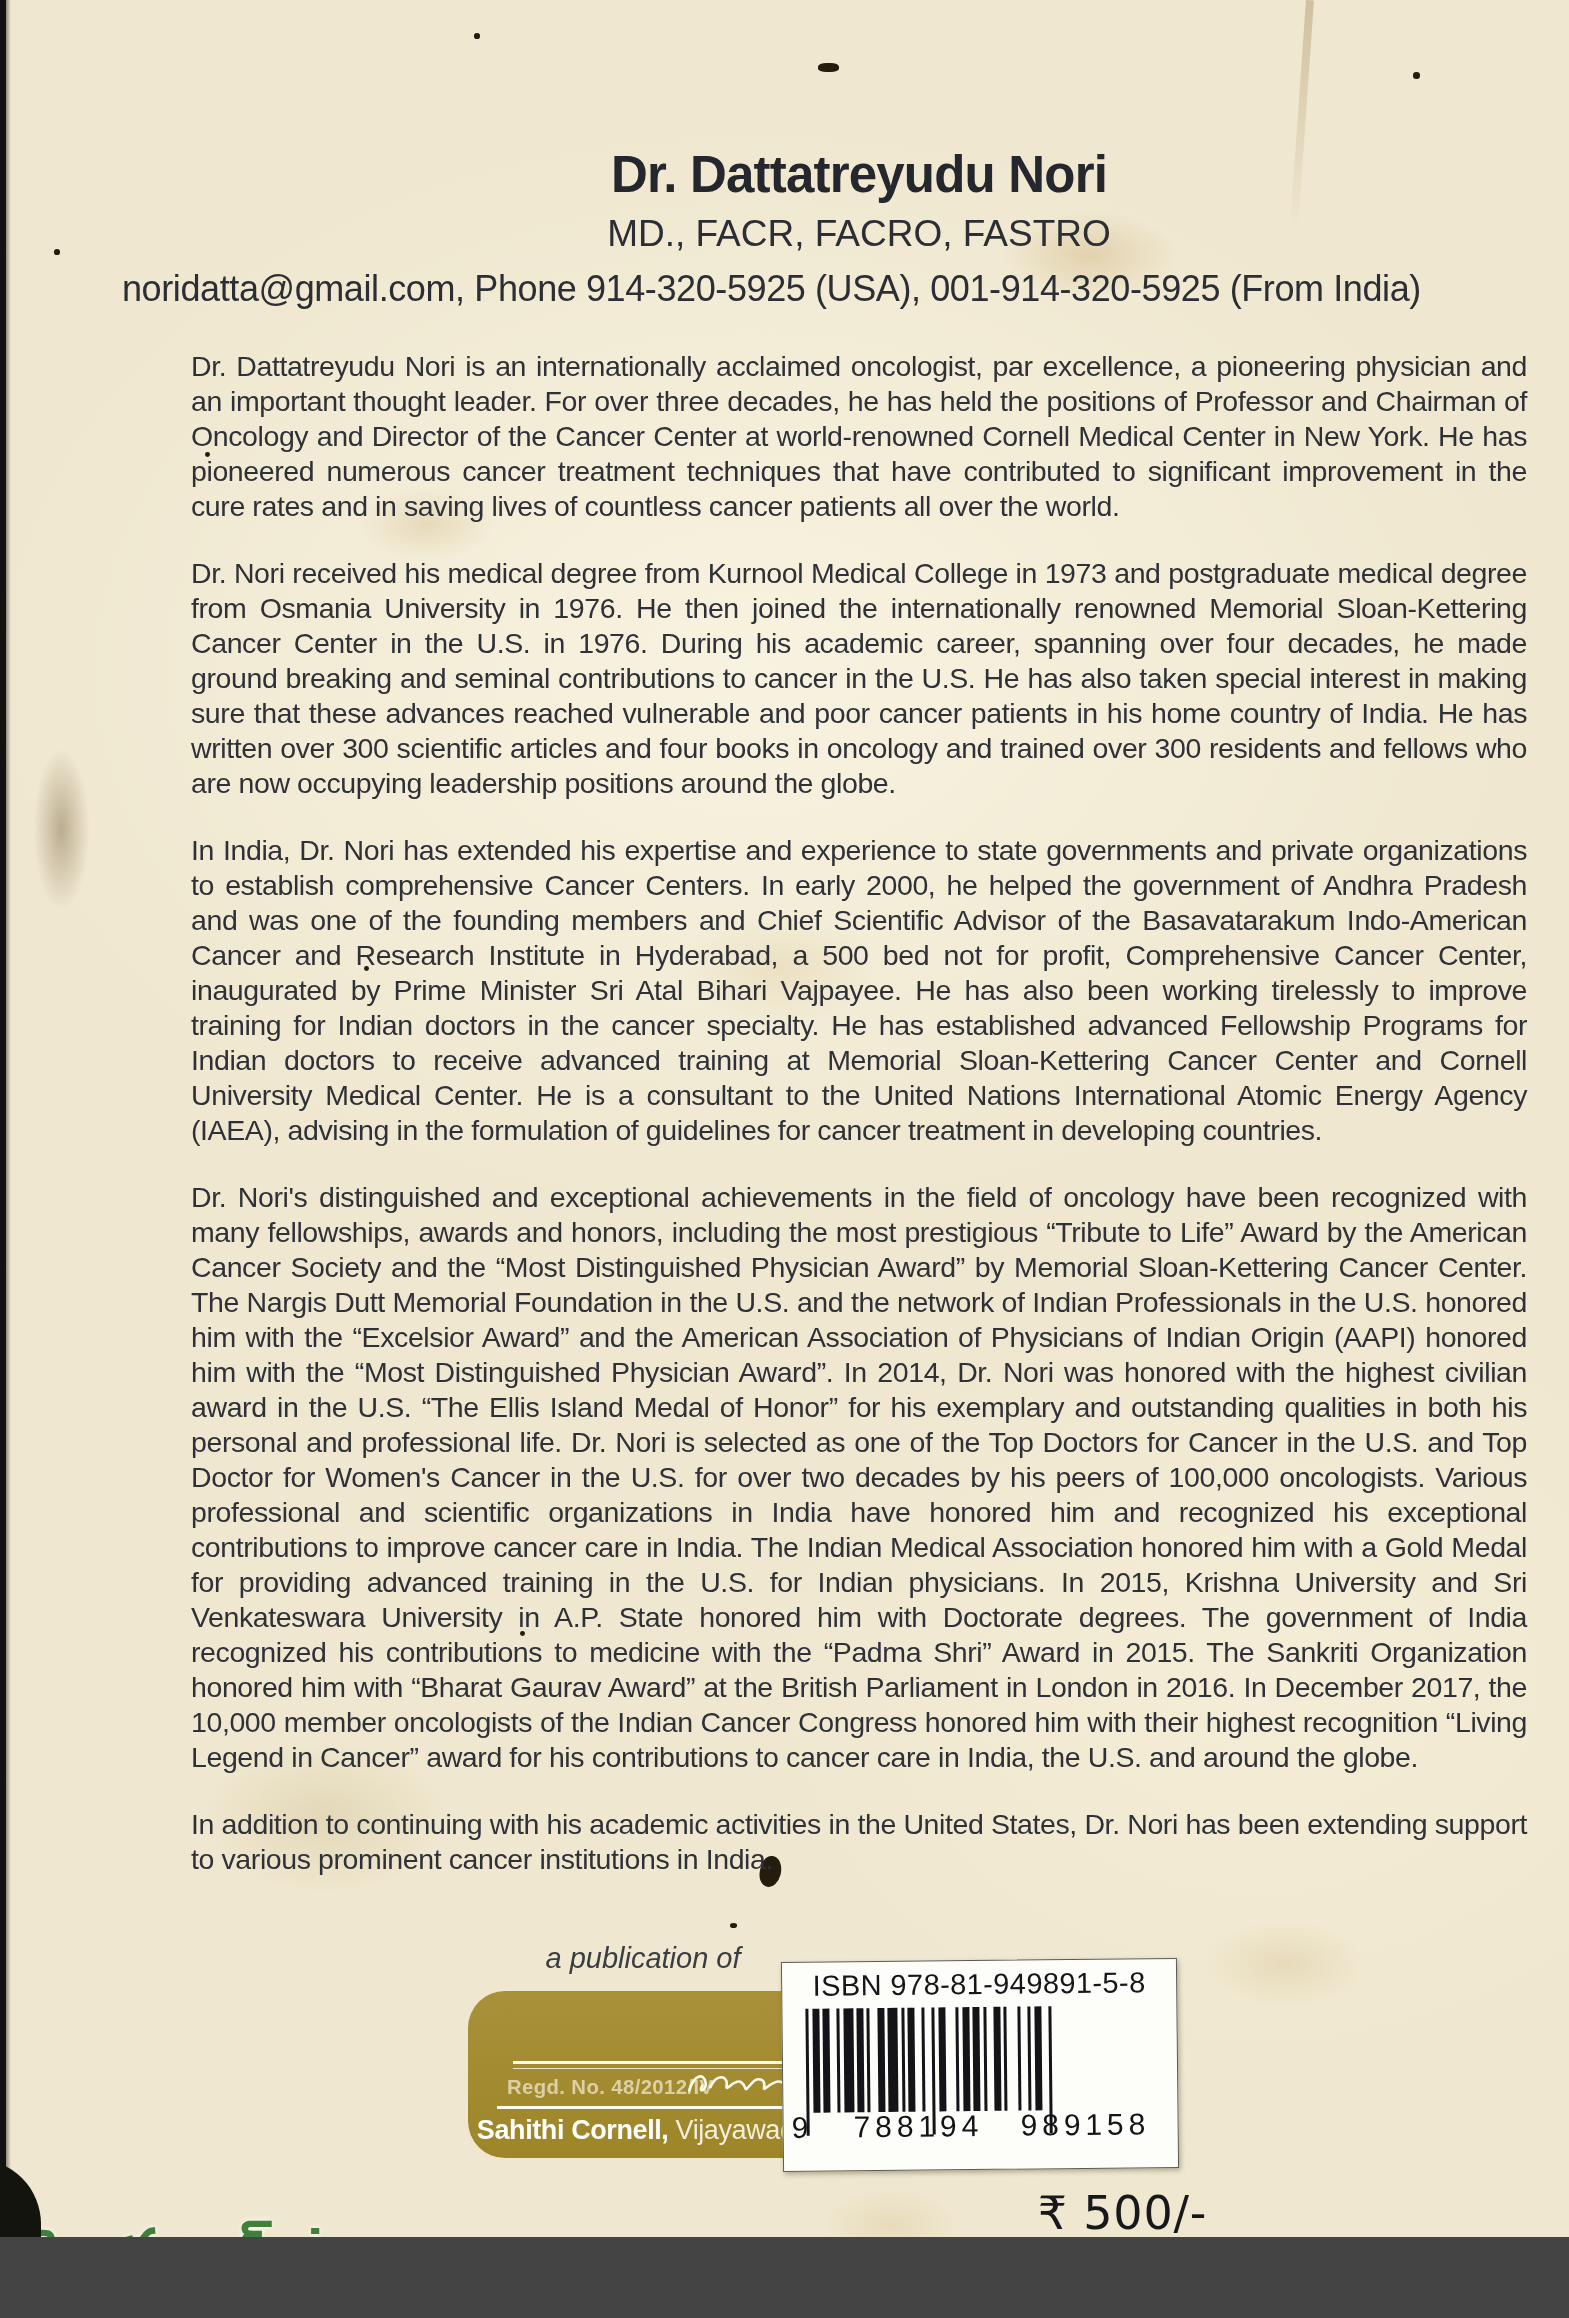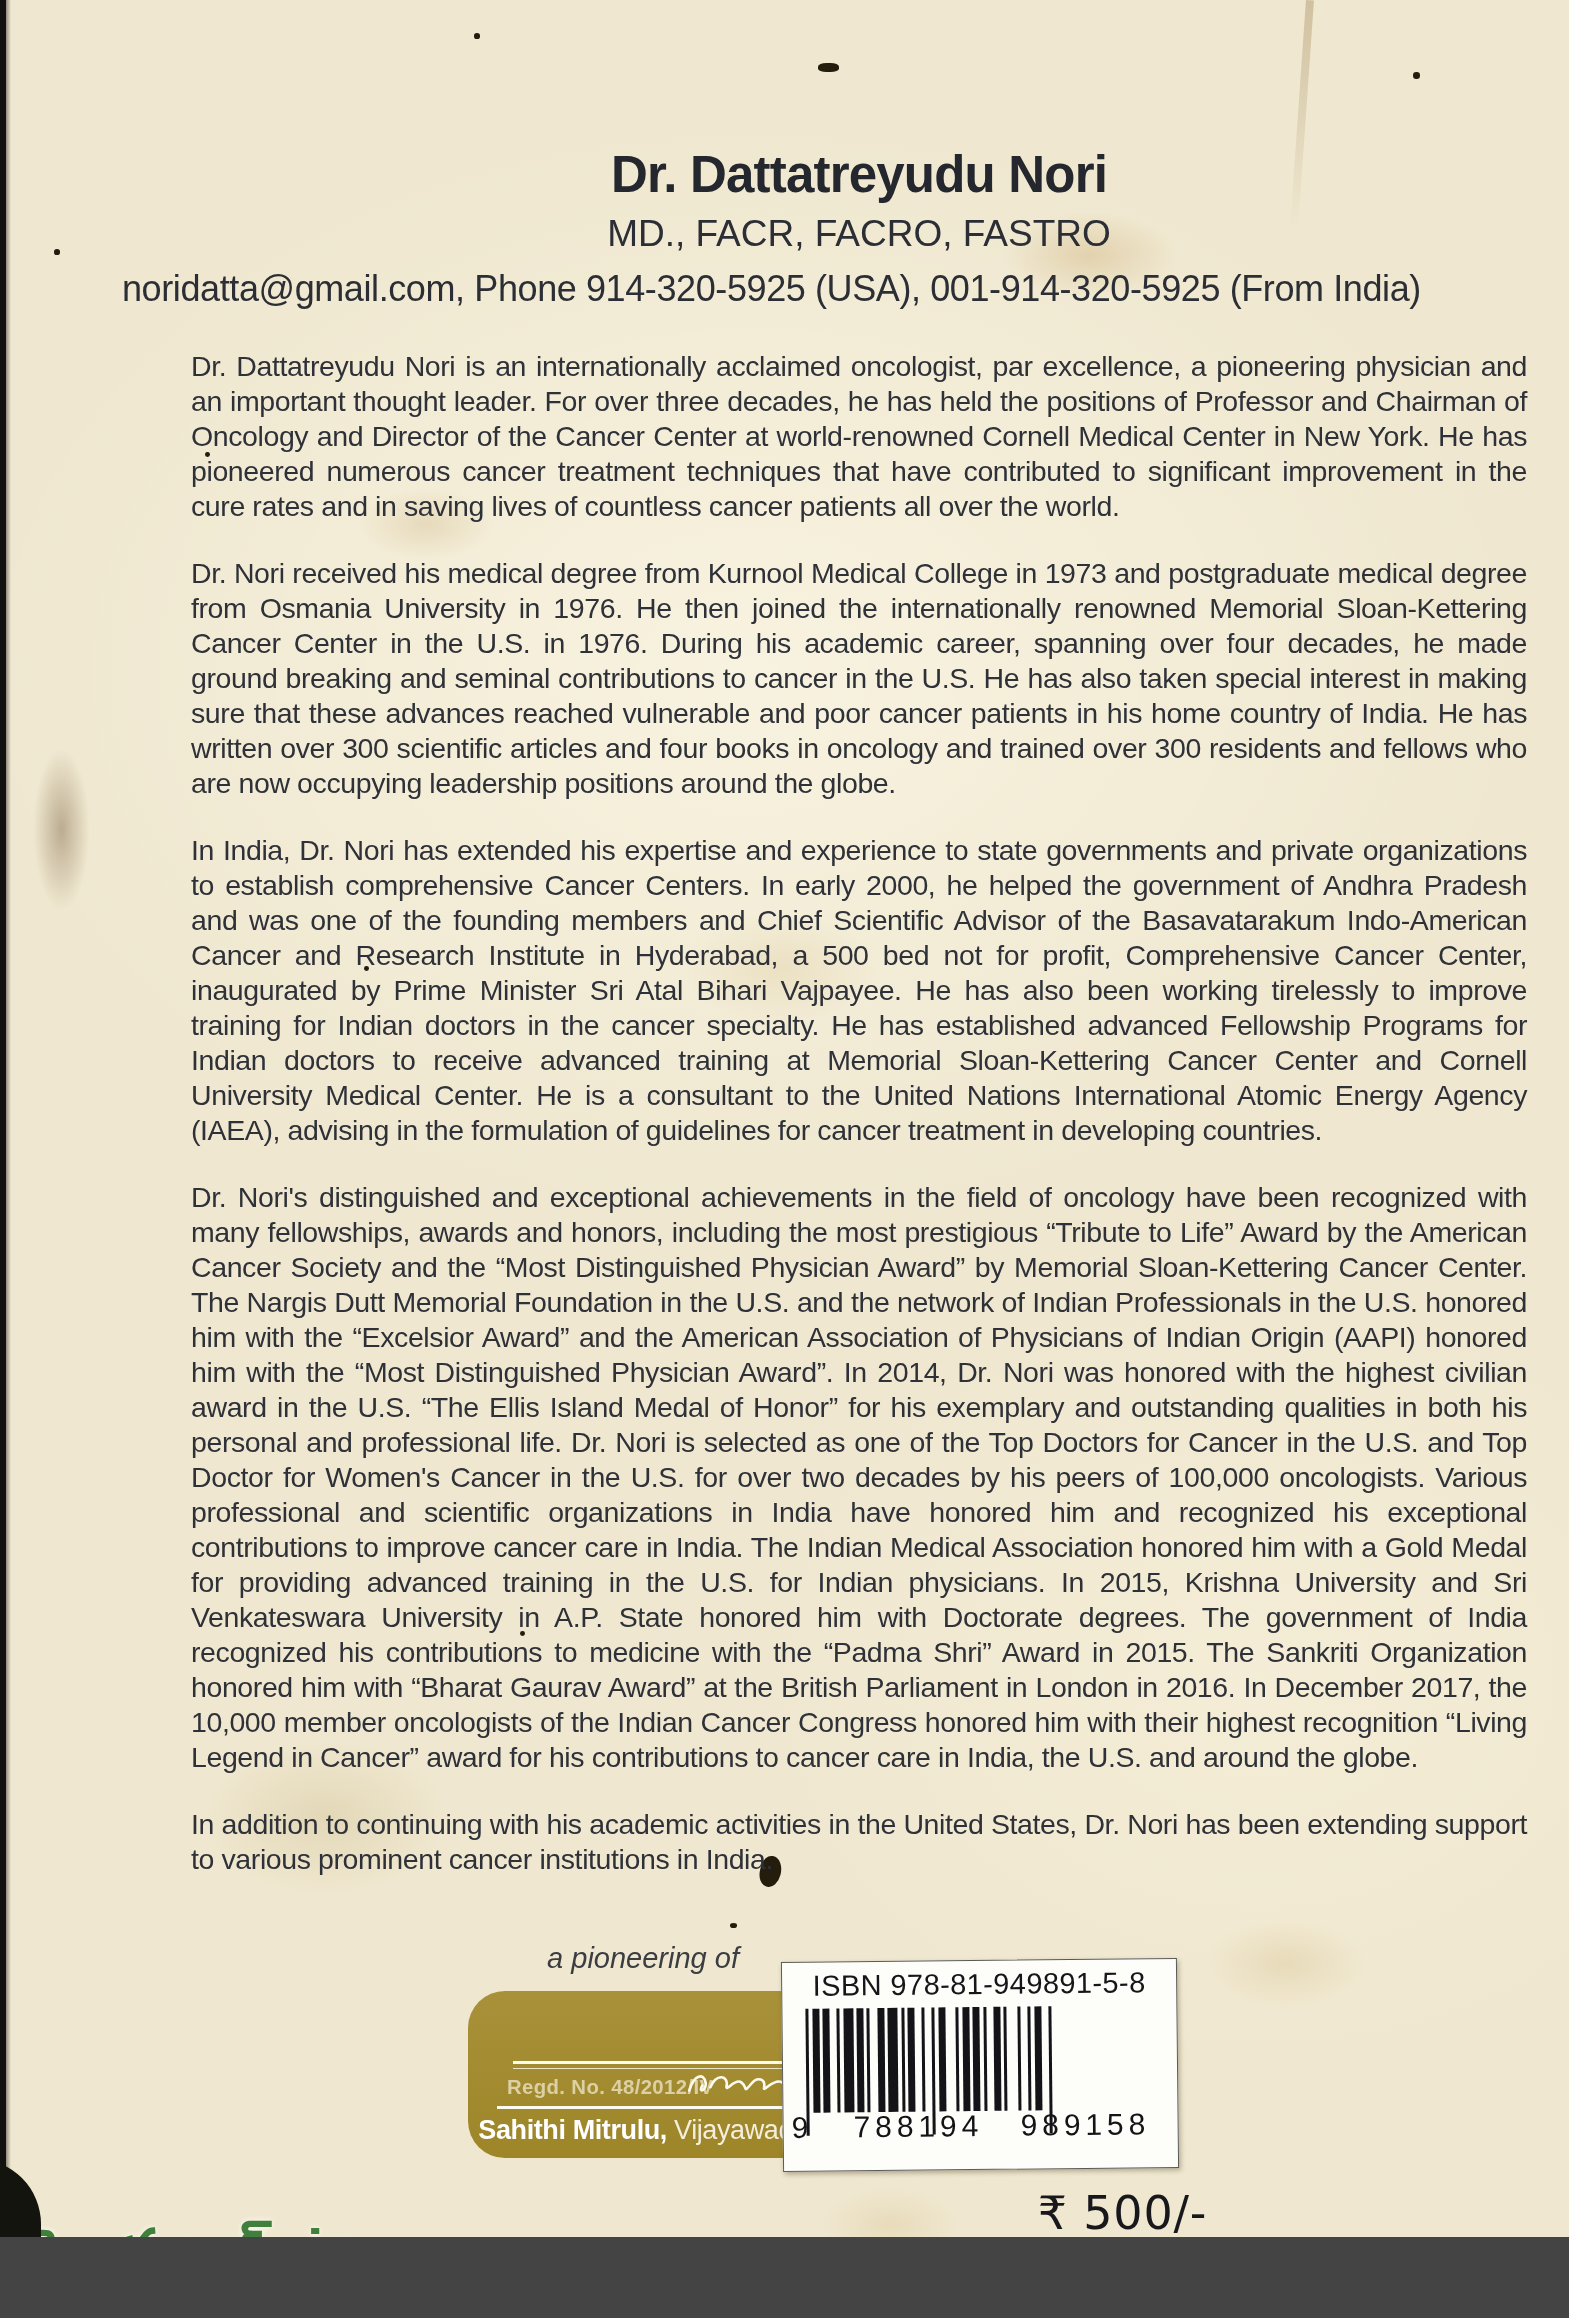--- a/index.html
+++ b/index.html
@@ -116,30 +116,30 @@
   <div class="contact-line">noridatta@gmail.com, Phone 914-320-5925 (USA), 001-914-320-5925 (From India)</div>
 
   <div class="bio">
     <p>Dr. Dattatreyudu Nori is an internationally acclaimed oncologist, par excellence, a pioneering physician and an important thought leader. For over three decades, he has held the positions of Professor and Chairman of Oncology and Director of the Cancer Center at world-renowned Cornell Medical Center in New York. He has pioneered numerous cancer treatment techniques that have contributed to significant improvement in the cure rates and in saving lives of countless cancer patients all over the world.</p>
     <p>Dr. Nori received his medical degree from Kurnool Medical College in 1973 and postgraduate medical degree from Osmania University in 1976. He then joined the internationally renowned Memorial Sloan-Kettering Cancer Center in the U.S. in 1976. During his academic career, spanning over four decades, he made ground breaking and seminal contributions to cancer in the U.S. He has also taken special interest in making sure that these advances reached vulnerable and poor cancer patients in his home country of India. He has written over 300 scientific articles and four books in oncology and trained over 300 residents and fellows who are now occupying leadership positions around the globe.</p>
     <p>In India, Dr. Nori has extended his expertise and experience to state governments and private organizations to establish comprehensive Cancer Centers. In early 2000, he helped the government of Andhra Pradesh and was one of the founding members and Chief Scientific Advisor of the Basavatarakum Indo-American Cancer and Research Institute in Hyderabad, a 500 bed not for profit, Comprehensive Cancer Center, inaugurated by Prime Minister Sri Atal Bihari Vajpayee. He has also been working tirelessly to improve training for Indian doctors in the cancer specialty. He has established advanced Fellowship Programs for Indian doctors to receive advanced training at Memorial Sloan-Kettering Cancer Center and Cornell University Medical Center. He is a consultant to the United Nations International Atomic Energy Agency (IAEA), advising in the formulation of guidelines for cancer treatment in developing countries.</p>
     <p>Dr. Nori's distinguished and exceptional achievements in the field of oncology have been recognized with many fellowships, awards and honors, including the most prestigious “Tribute to Life” Award by the American Cancer Society and the “Most Distinguished Physician Award” by Memorial Sloan-Kettering Cancer Center. The Nargis Dutt Memorial Foundation in the U.S. and the network of Indian Professionals in the U.S. honored him with the “Excelsior Award” and the American Association of Physicians of Indian Origin (AAPI) honored him with the “Most Distinguished Physician Award”. In 2014, Dr. Nori was honored with the highest civilian award in the U.S. “The Ellis Island Medal of Honor” for his exemplary and outstanding qualities in both his personal and professional life. Dr. Nori is selected as one of the Top Doctors for Cancer in the U.S. and Top Doctor for Women's Cancer in the U.S. for over two decades by his peers of 100,000 oncologists. Various professional and scientific organizations in India have honored him and recognized his exceptional contributions to improve cancer care in India. The Indian Medical Association honored him with a Gold Medal for providing advanced training in the U.S. for Indian physicians. In 2015, Krishna University and Sri Venkateswara University in A.P. State honored him with Doctorate degrees. The government of India recognized his contributions to medicine with the “Padma Shri” Award in 2015. The Sankriti Organization honored him with “Bharat Gaurav Award” at the British Parliament in London in 2016. In December 2017, the 10,000 member oncologists of the Indian Cancer Congress honored him with their highest recognition “Living Legend in Cancer” award for his contributions to cancer care in India, the U.S. and around the globe.</p>
     <p>In addition to continuing with his academic activities in the United States, Dr. Nori has been extending support to various prominent cancer institutions in India.</p>
   </div>
 
-  <div class="pub-note">a pioneering of</div>
+  <div class="pub-note">a publication of</div>
 
   <div class="gold-box">
     <div class="logo-underline"></div>
     <div class="reg-line">Regd. No. 48/2012/IV</div>
     <svg class="sig-flourish" width="122" height="36" viewBox="0 0 150 44">
       <path d="M4 30 C10 10, 22 8, 24 20 C26 30, 14 34, 20 24 M30 26 C38 8, 52 12, 50 24 C48 34, 60 14, 68 20 C76 26, 70 34, 80 22 C88 12, 98 16, 96 26 C94 34, 108 14, 118 20 C126 24, 122 34, 132 24 C138 18, 144 22, 146 16" fill="none" stroke="#fdfbef" stroke-width="3.2" stroke-linecap="round"></path>
     </svg>
     <div class="logo-rule"></div>
-    <div class="pub-name"><b>Sahithi Mitrulu,</b><span class="lt"> Vijayawada</span></div>
+    <div class="pub-name"><b>Sahithi Cornell,</b><span class="lt"> Vijayawada</span></div>
   </div>
 
   <div class="isbn-label">
     <div class="isbn-text">ISBN 978-81-949891-5-8</div>
     <div class="bars" id="barcode-bars">
         <i style="left: 0px; width: 3.4px; height: 127px;"></i>
         <i style="left: 6.8px; width: 6.8px; height: 104px;"></i>
         <i style="left: 17px; width: 6.8px; height: 104px;"></i>
         <i style="left: 31px; width: 3.4px; height: 104px;"></i>
         <i style="left: 38px; width: 10.2px; height: 104px;"></i>

